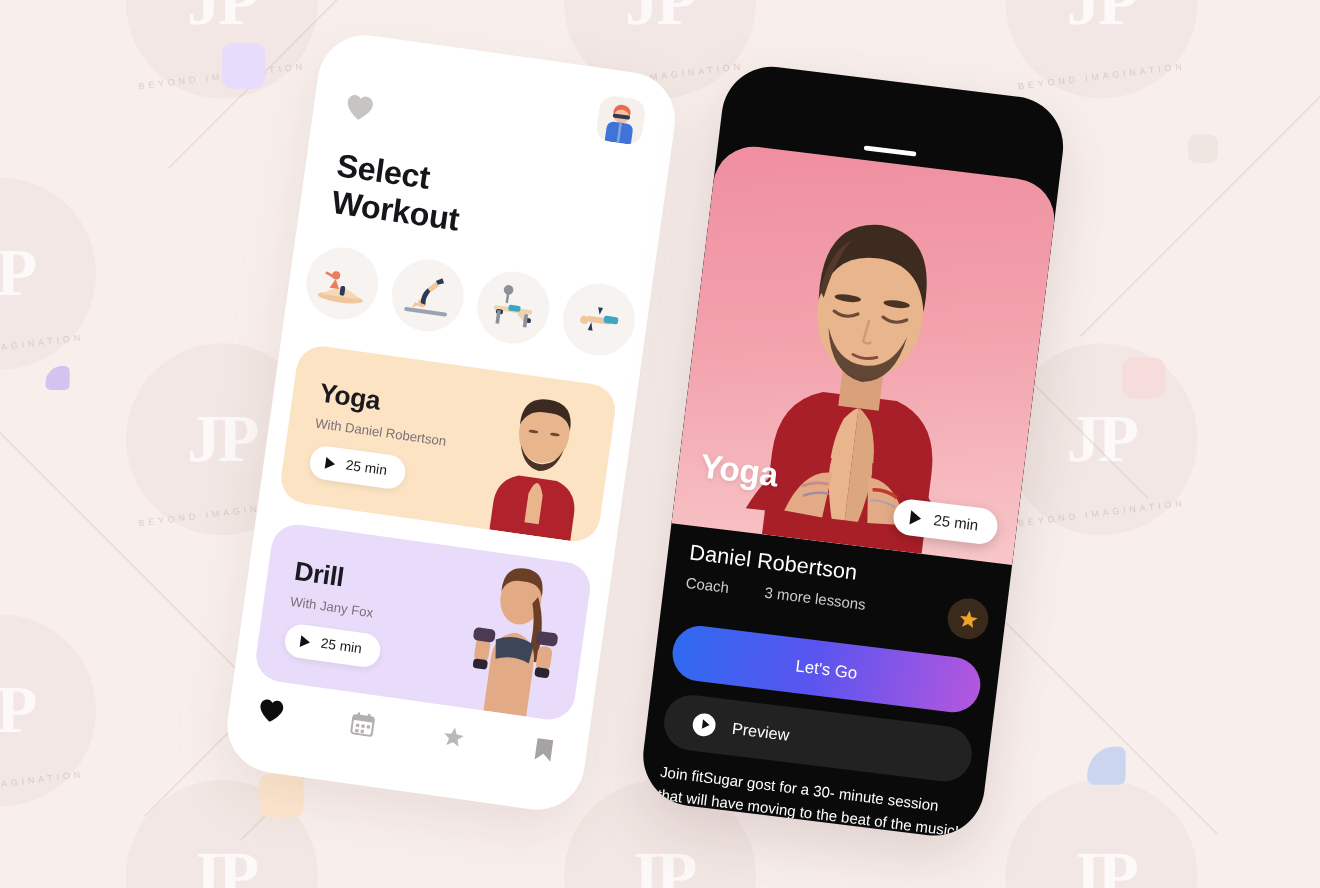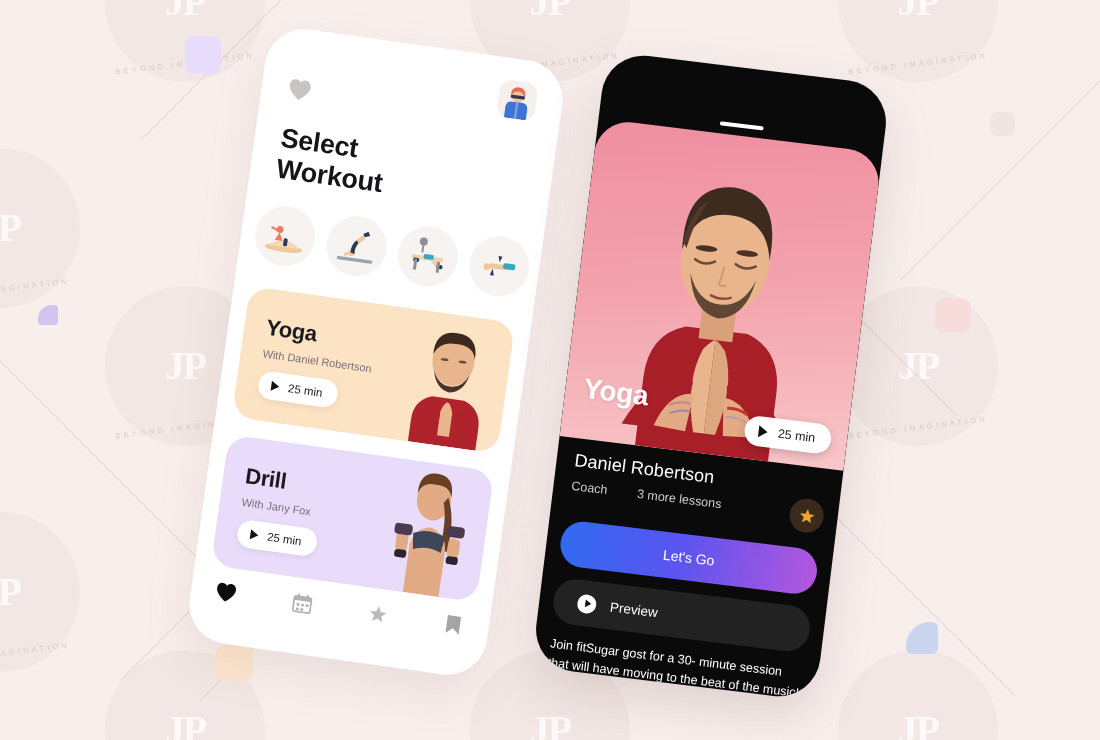--- a/index.html
+++ b/index.html
@@ -23,21 +23,21 @@
   .wm {
     position: absolute;
     width: 160px; height: 160px;
     border-radius: 50%;
     background: rgba(225, 206, 200, 0.22);
     display: flex; align-items: center; justify-content: center;
     pointer-events: none;
   }
   .wm .mono {
     font-family: "Liberation Serif", serif;
-    font-size: 40px;
+    font-size: 56px;
     font-weight: 700;
     letter-spacing: -2px;
     color: rgba(255,255,255,0.75);
     line-height: 1;
   }
   .wm .circ {
     position: absolute;
     bottom: 14px;
     font-size: 7.5px;
     letter-spacing: 3.2px;

